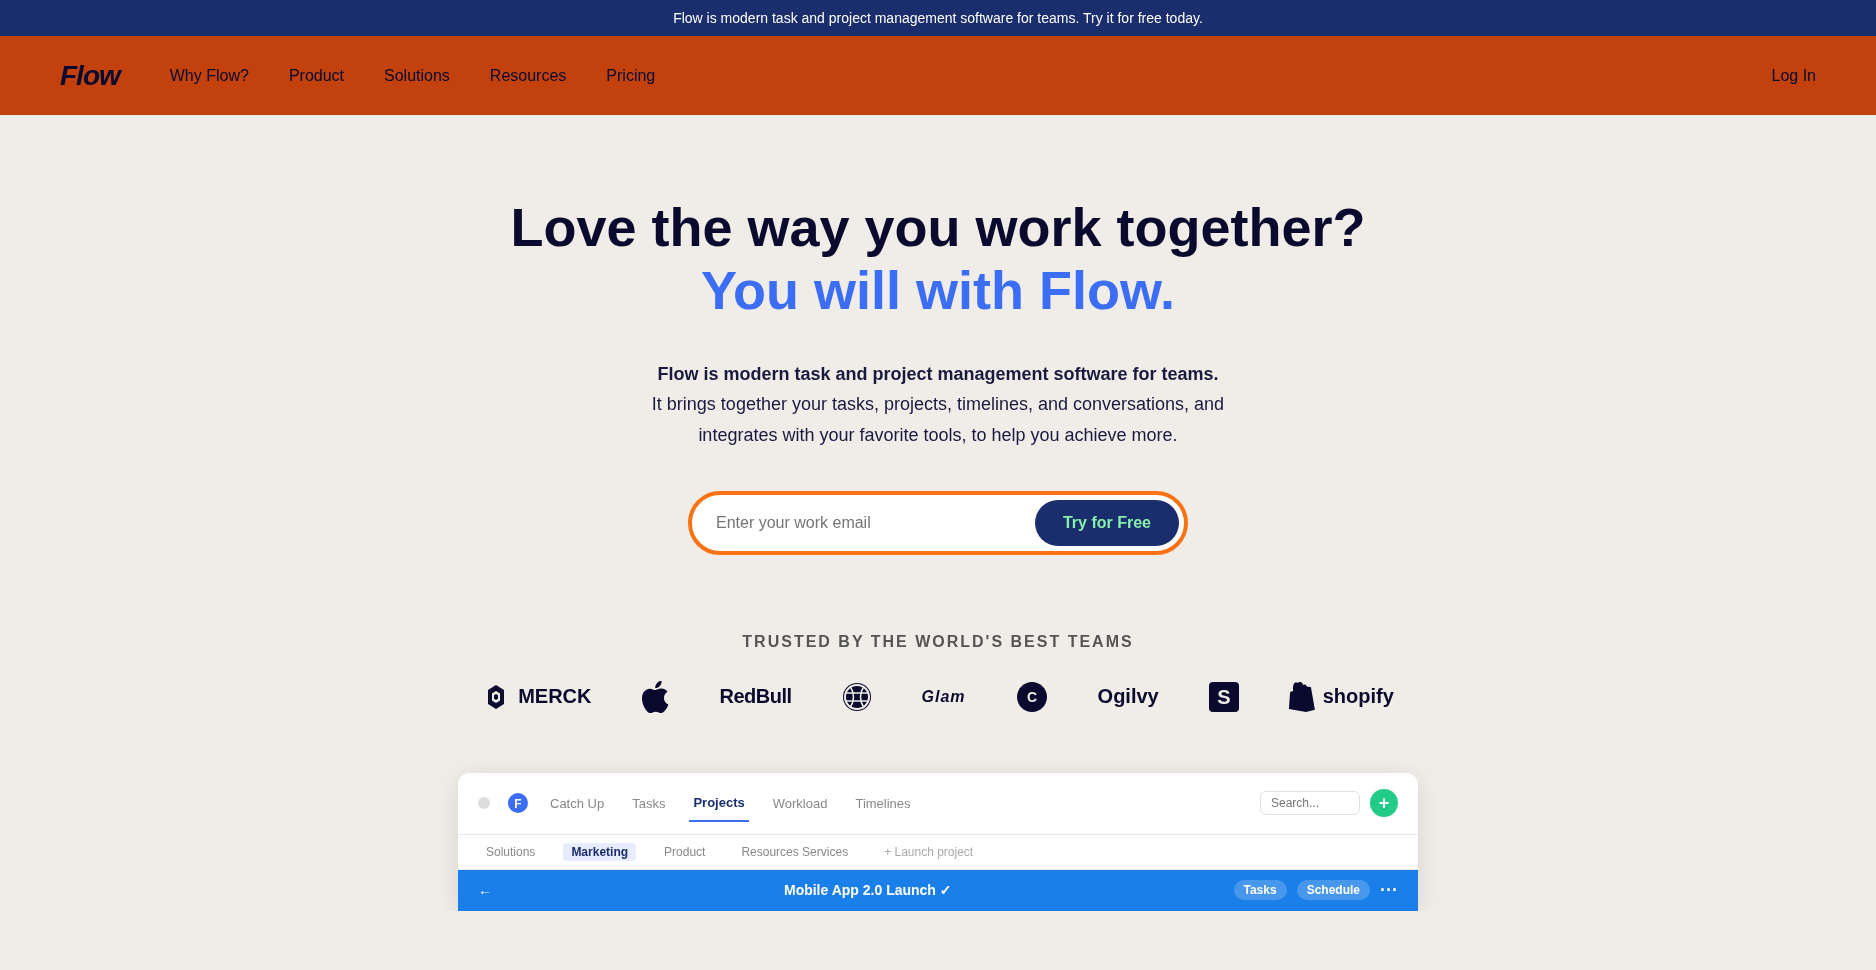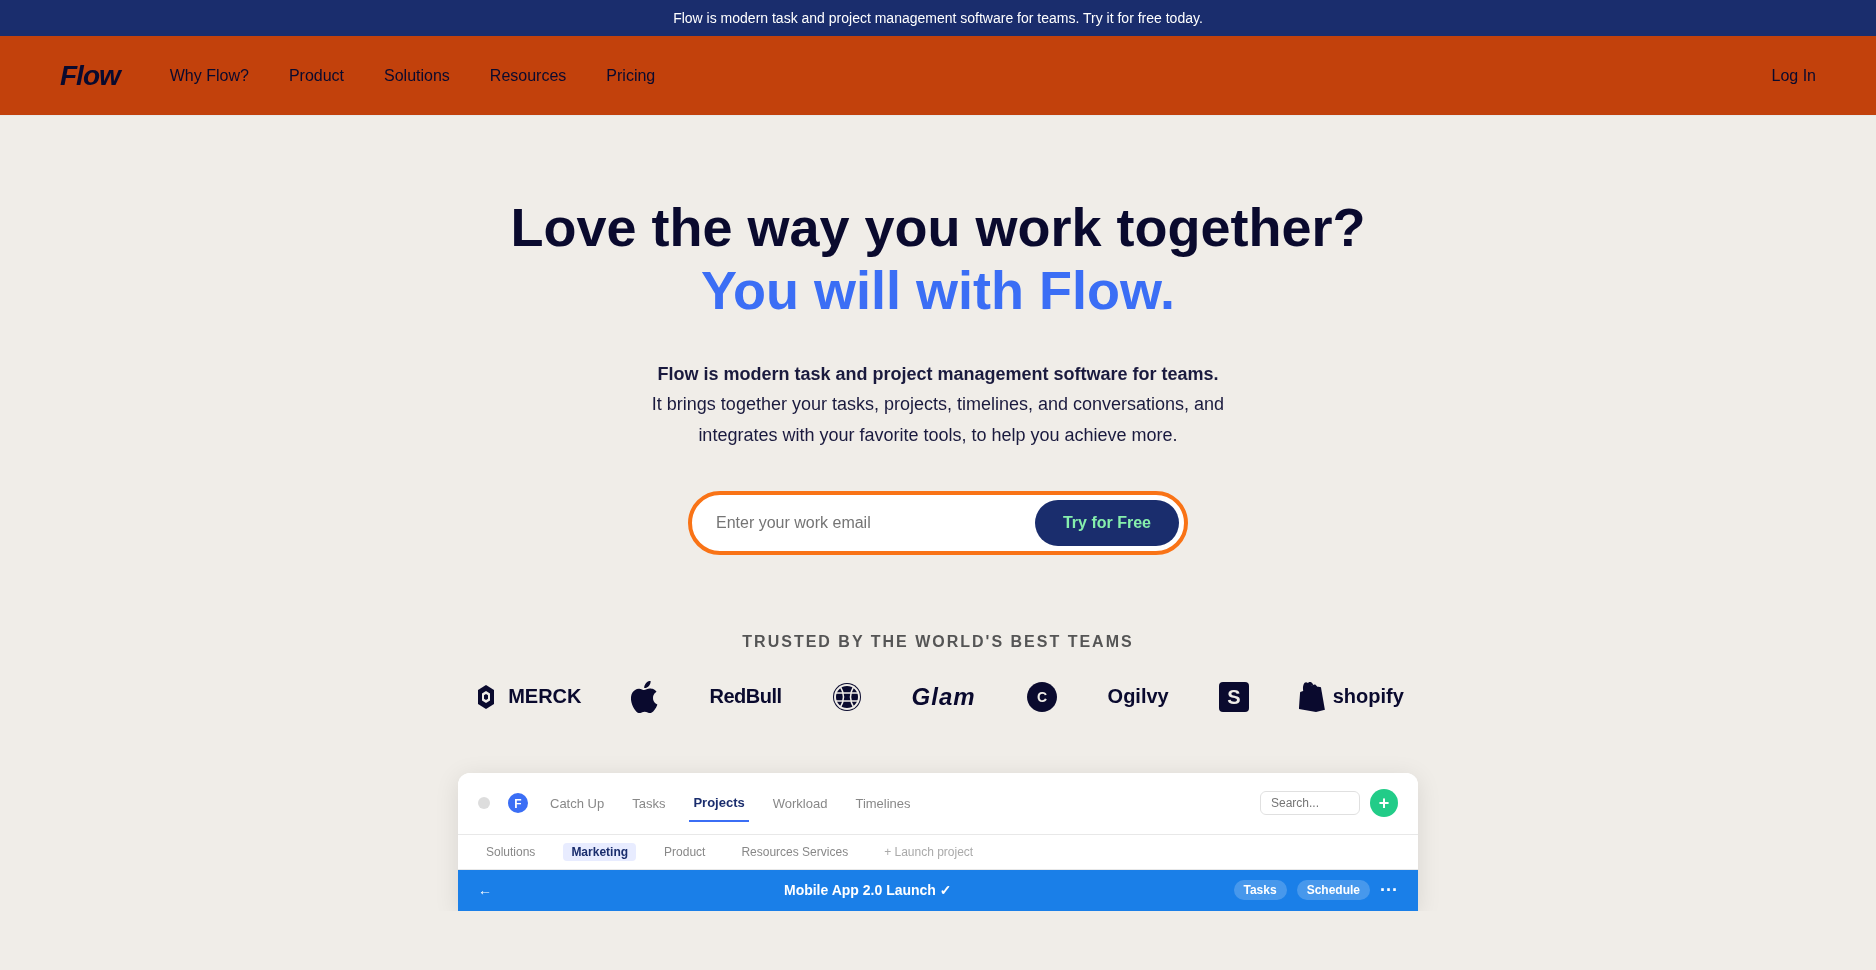--- a/index.html
+++ b/index.html
@@ -348,21 +348,21 @@
         <circle cx="15" cy="15" r="14" fill="#0a0a2e"></circle>
         <circle cx="15" cy="15" r="12" fill="none" stroke="#f0ede8" stroke-width="2"></circle>
         <line x1="3" y1="11" x2="27" y2="11" stroke="#f0ede8" stroke-width="1.5"></line>
         <line x1="3" y1="19" x2="27" y2="19" stroke="#f0ede8" stroke-width="1.5"></line>
         <path d="M8 4 Q15 15 8 26" stroke="#f0ede8" stroke-width="1.5" fill="none"></path>
         <path d="M22 4 Q15 15 22 26" stroke="#f0ede8" stroke-width="1.5" fill="none"></path>
       </svg>
     </div>
 
     <div class="logo-item">
-      <span style="font-size:24px;font-weight:900;font-style:italic;letter-spacing:1px;">Glam</span>
+      <span style="font-size:16px;font-weight:900;font-style:italic;letter-spacing:1px;">Glam</span>
     </div>
 
     <div class="logo-item">
       <svg width="32" height="32" viewBox="0 0 32 32">
         <path d="M16 1 C24.3 1 31 7.7 31 16 C31 24.3 24.3 31 16 31 C7.7 31 1 24.3 1 16 C1 7.7 7.7 1 16 1Z" fill="#0a0a2e"></path>
         <text x="16" y="21" text-anchor="middle" fill="#f0ede8" font-size="14" font-weight="900" font-family="sans-serif">C</text>
       </svg>
     </div>
 
     <div class="logo-item">

